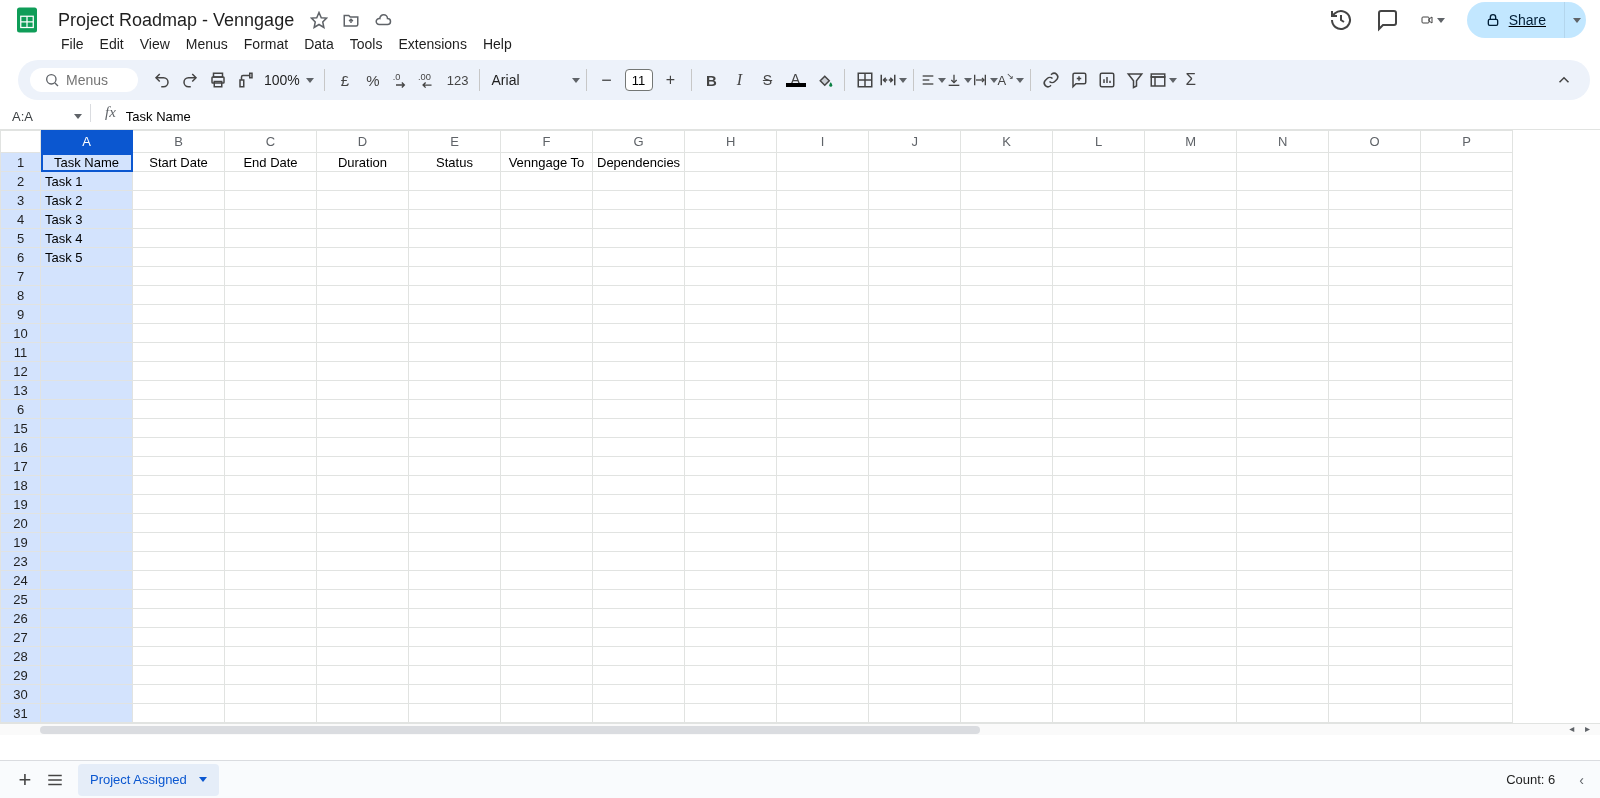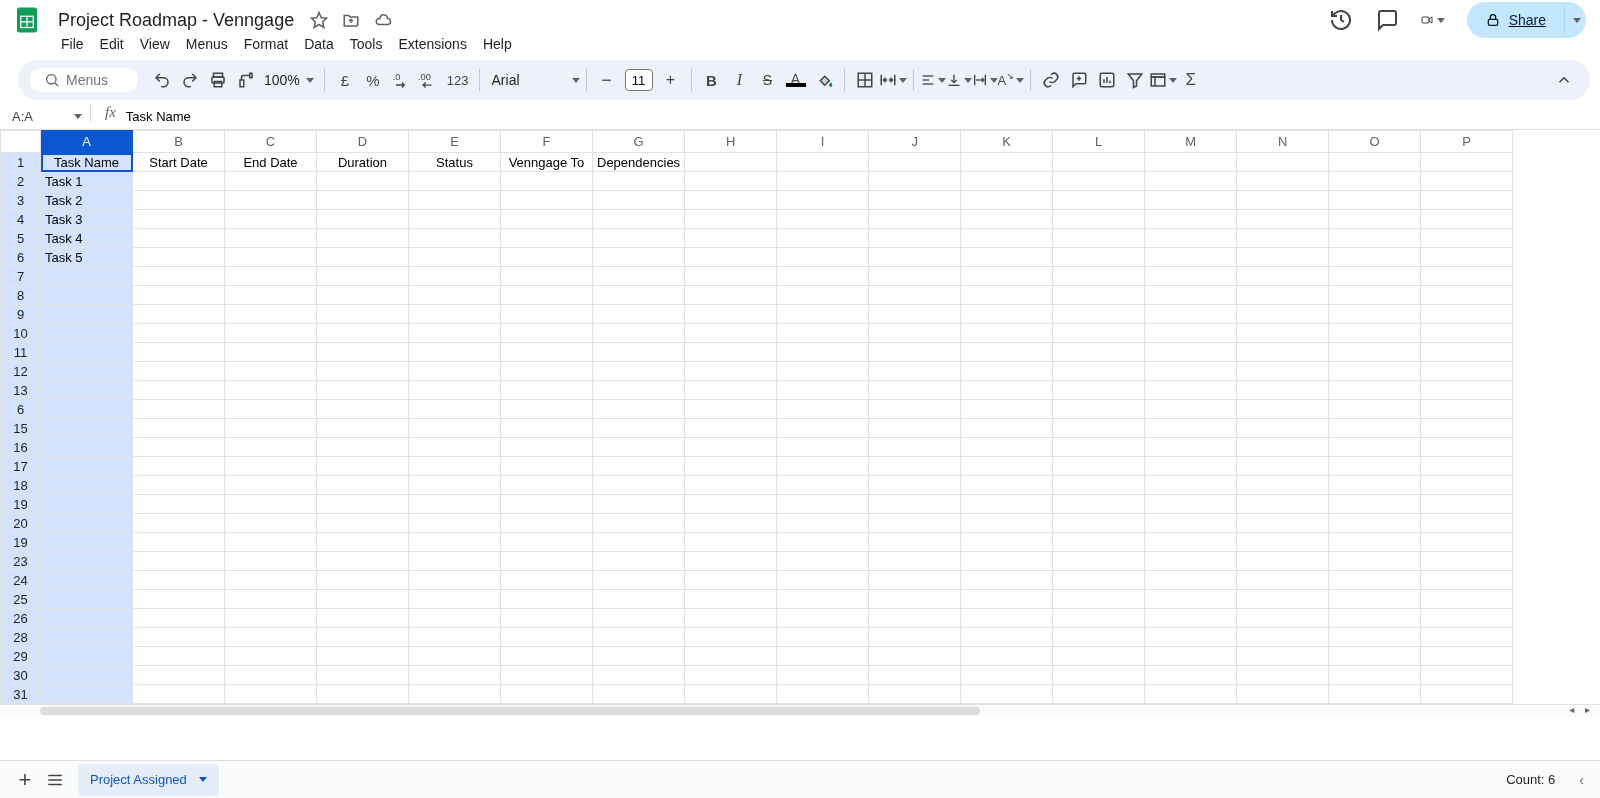--- a/index.html
+++ b/index.html
@@ -840,20 +840,39 @@
           <td class="" style=""></td>
           <td class="" style=""></td>
           <td class="" style=""></td>
           <td class="" style=""></td>
           <td class="" style=""></td>
           <td class="" style=""></td>
           <td class="" style=""></td>
           <td class="" style=""></td>
         </tr>
         <tr>
+          <th class="selrow">27</th>
+          <td class="selcol" style="text-align:left;"></td>
+          <td class="" style=""></td>
+          <td class="" style=""></td>
+          <td class="" style=""></td>
+          <td class="" style=""></td>
+          <td class="" style=""></td>
+          <td class="" style=""></td>
+          <td class="" style=""></td>
+          <td class="" style=""></td>
+          <td class="" style=""></td>
+          <td class="" style=""></td>
+          <td class="" style=""></td>
+          <td class="" style=""></td>
+          <td class="" style=""></td>
+          <td class="" style=""></td>
+          <td class="" style=""></td>
+        </tr>
+        <tr>
           <th class="selrow">28</th>
           <td class="selcol" style="text-align:left;"></td>
           <td class="" style=""></td>
           <td class="" style=""></td>
           <td class="" style=""></td>
           <td class="" style=""></td>
           <td class="" style=""></td>
           <td class="" style=""></td>
           <td class="" style=""></td>
           <td class="" style=""></td>

